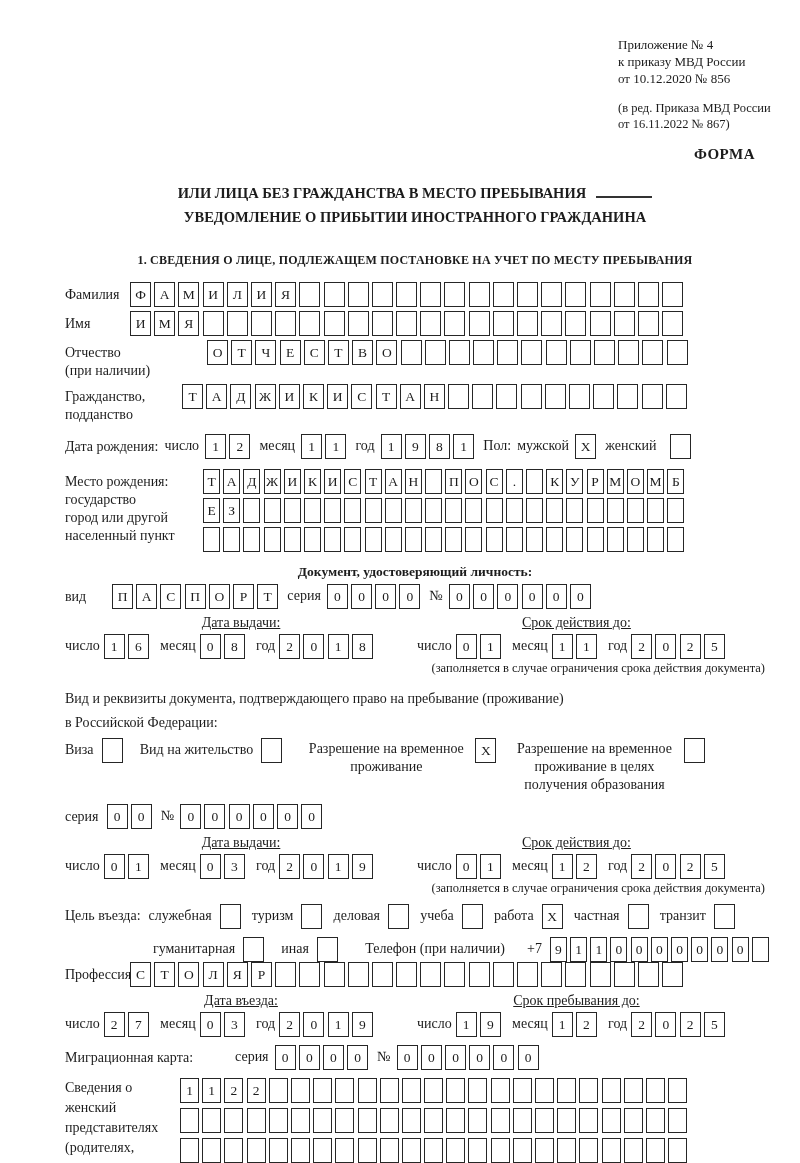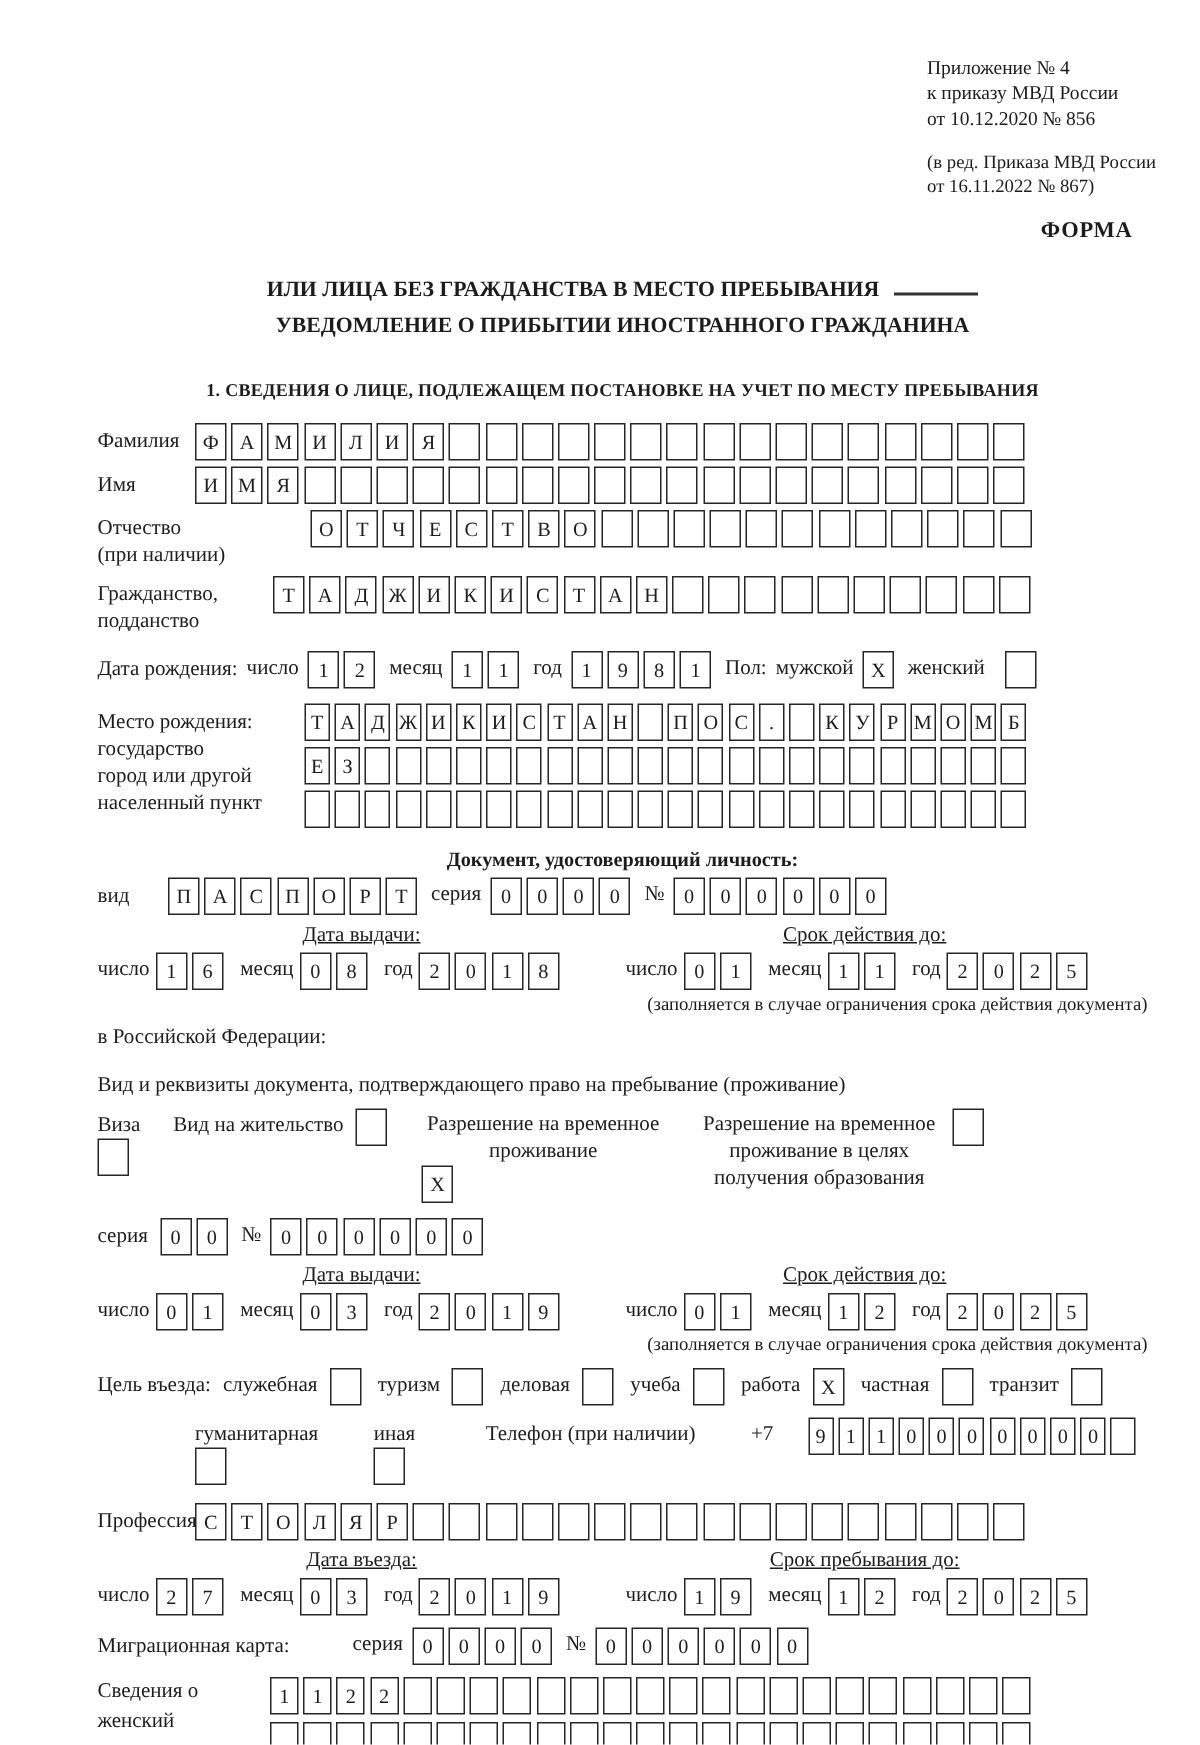--- a/index.html
+++ b/index.html
@@ -51,21 +51,21 @@
   .dg-line .boxes { margin-right:8px; }
   .dg.left { width:352px; }
   .note { font-size:12.5px; margin-top:2px; }
   .note-right { text-align:right; }
 
   
   .opt { display:flex; align-items:flex-start; flex:none; }
   .opt .olabel { font-size:14px; padding:4px 8px 0 0; }
   .opt .olabel.center { text-align:center; line-height:18px; padding-top:2px;font-family:Liberation Serif, serif; }
   .opt .w165 { width:170px; }
-  .gap8 { margin-right:8px; } .gap14 { margin-right:14px;flex-direction:column; } .gap20 { margin-right:20px; }
+  .gap8 { margin-right:8px; } .gap14 { margin-right:14px; } .gap20 { margin-right:20px; }
 
   .purpose-row { display:flex; align-items:flex-start; margin-top:8px; }
   .purpose-row .plabel { font-size:14px; padding:4px 8px 0 0; flex:none; }
 
   .legal { display:flex; margin-top:8px; }
   .legal-labels { width:115px; font-size:14px; line-height:20px; flex:none; }
   .legal-rows > .boxes { margin-bottom:5px; }
 </style>
 </head>
 <body>
@@ -396,22 +396,22 @@
             <span class="box">2</span>
             <span class="box">0</span>
             <span class="box">2</span>
             <span class="box">5</span>
           </span>
       </div>
     </div>
   </div>
   <div class="note note-right">(заполняется в случае ограничения срока действия документа)</div>
 
+  <div class="lbl mt10">Вид и реквизиты документа, подтверждающего право на пребывание (проживание)</div>
   <div class="lbl" style="margin-top:2px;">в Российской Федерации:</div>
-  <div class="lbl mt10">Вид и реквизиты документа, подтверждающего право на пребывание (проживание)</div>
 
   <div class="frow" style="margin-top:6px;">
     <span class="opt gap14">
       <span class="olabel">Виза</span>
       <span class="box"></span>
     </span>
     <span class="opt gap20">
       <span class="olabel">Вид на жительство</span>
       <span class="box"></span>
     </span>
@@ -516,21 +516,21 @@
     <span class="opt gap8">
         <span class="olabel">частная</span>
         <span class="box"></span>
       </span>
     <span class="opt">
         <span class="olabel">транзит</span>
         <span class="box"></span>
       </span>
   </div>
 
-  <div class="purpose-row" style="margin-left:65px;gap:15px;">
+  <div class="purpose-row" style="margin-left:88px;">
     <span class="opt gap14">
         <span class="olabel">гуманитарная</span>
         <span class="box"></span>
       </span>
     <span class="opt gap14">
         <span class="olabel">иная</span>
         <span class="box"></span>
       </span>
     <span class="plabel" style="padding-left:10px;">Телефон (при наличии)</span>
     <span class="plabel" style="padding-left:14px;">+7</span>
@@ -542,21 +542,21 @@
         <span class="box">0</span>
         <span class="box">0</span>
         <span class="box">0</span>
         <span class="box">0</span>
         <span class="box">0</span>
         <span class="box">0</span>
         <span class="box"></span>
       </span>
   </div>
 
-  <div class="frow" style="margin-top:12px;">
+  <div class="frow" style="margin-top:0;">
     <span class="lbl w63" style="margin-right:2px;">Профессия</span>
     <span class="boxes">
         <span class="box">С</span>
         <span class="box">Т</span>
         <span class="box">О</span>
         <span class="box">Л</span>
         <span class="box">Я</span>
         <span class="box">Р</span>
         <span class="box"></span>
         <span class="box"></span>

